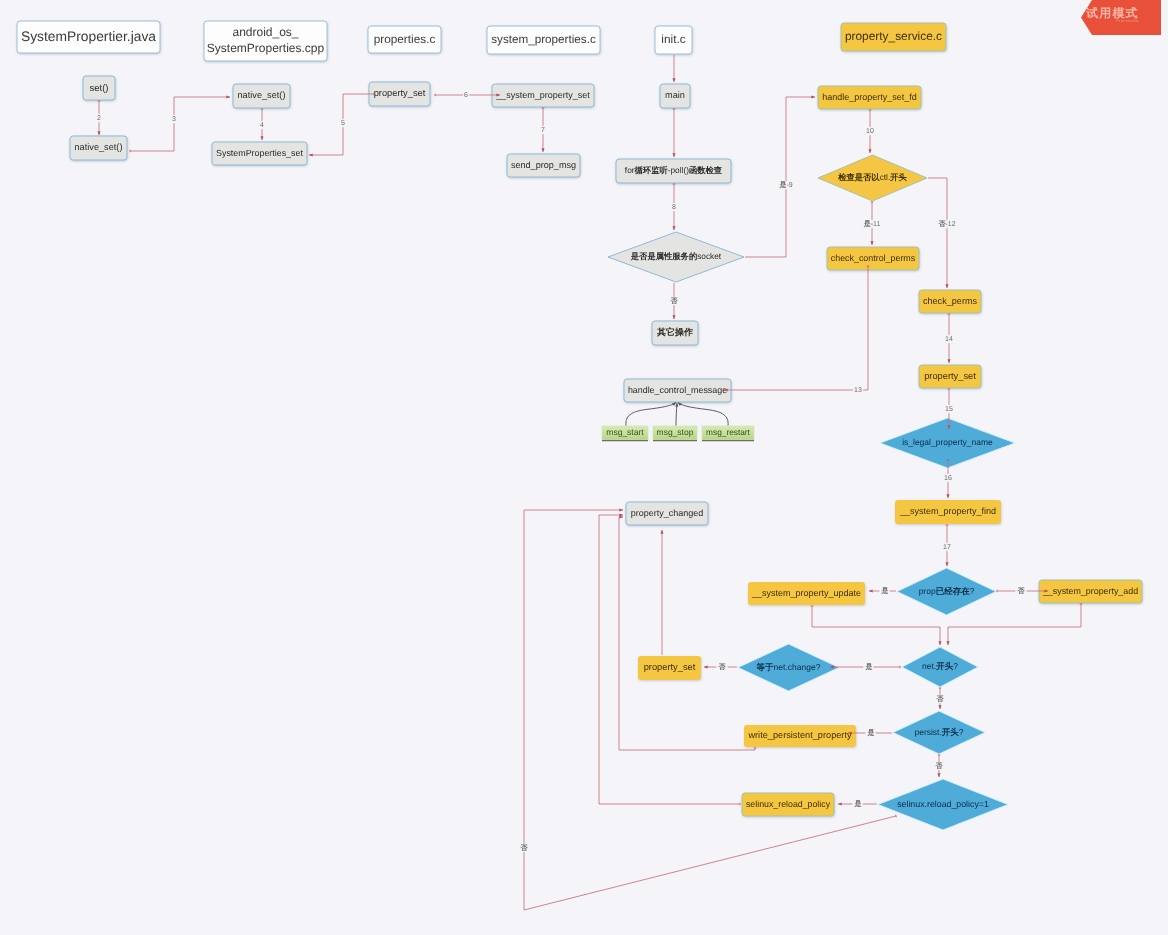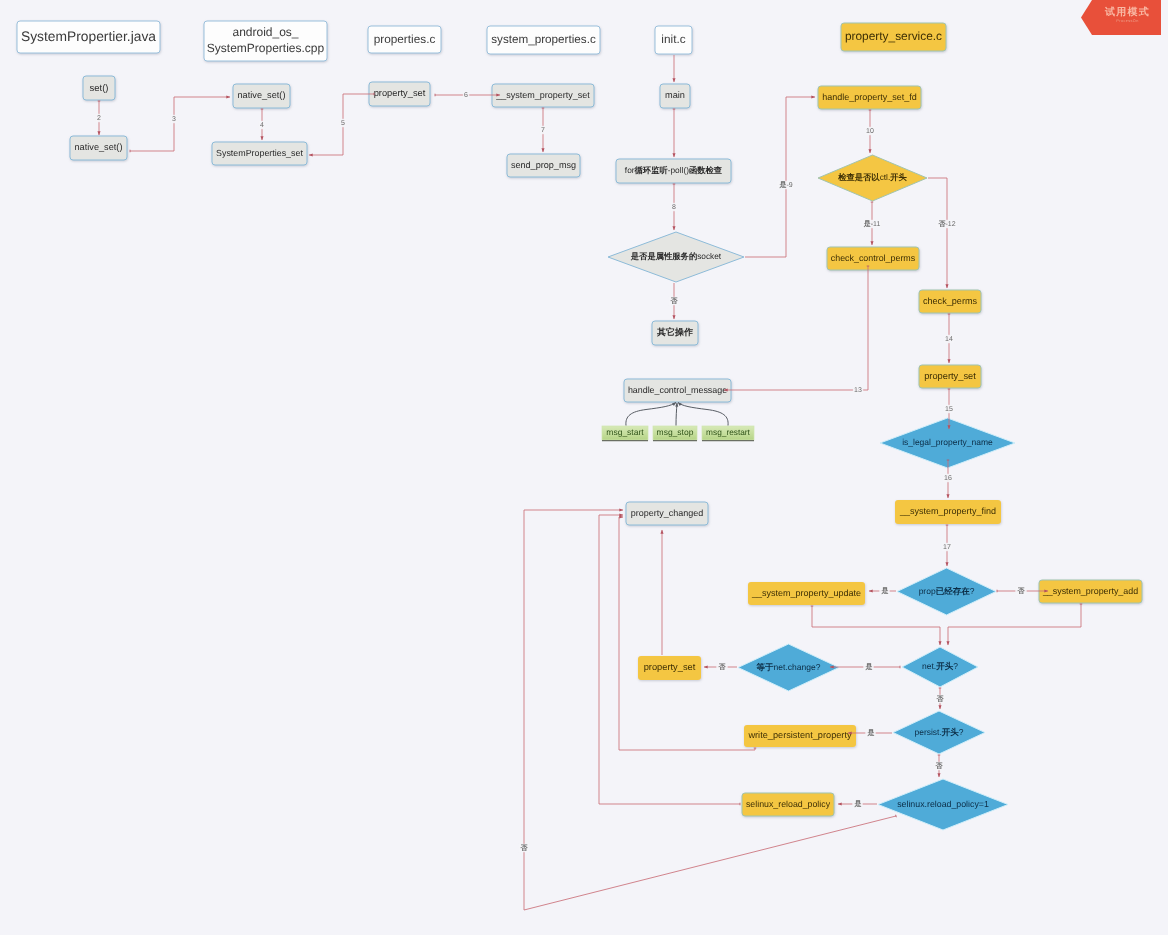--- a/index.html
+++ b/index.html
@@ -5,22 +5,22 @@
 <style>
   html,body{margin:0;padding:0;-webkit-font-smoothing:antialiased;}
   *{-webkit-font-smoothing:antialiased;text-rendering:geometricPrecision;}
   body{width:1168px;height:935px;background:#f4f4f9;overflow:hidden;
        font-family:"Liberation Sans","DejaVu Sans",sans-serif;}
   #canvas{position:relative;width:1168px;height:935px;background:#f4f4f9;}
   svg#flow{position:absolute;left:0;top:0;width:1168px;height:935px;display:block;}
   .nodetext{dominant-baseline:middle;text-anchor:middle;}
   .edgelabel{font-size:7px;fill:#6b6b6b;text-anchor:middle;dominant-baseline:middle;}
   #ribbon{position:absolute;left:1081px;top:0;width:80px;height:35px;}
-  #ribbon .rtitle{position:absolute;left:13px;top:5px;width:67px;text-align:center;
-     color:#f9b9a5;font-size:10px;font-weight:bold;letter-spacing:1.2px;}
+  #ribbon .rtitle{position:absolute;left:5px;top:5px;width:67px;text-align:left;
+     color:#f9b9a5;font-size:12px;font-weight:bold;letter-spacing:1.2px;}
   #ribbon .rsub{position:absolute;left:13px;top:19px;width:67px;text-align:center;
      color:#ee9d88;font-size:3.8px;letter-spacing:.4px;}
 </style>
 </head>
 <body>
 
 <div id="canvas">
   <svg id="flow" viewBox="0 0 1168 935">
     <defs>
       <marker id="arw" viewBox="0 0 10 10" refX="8.8" refY="5" markerWidth="4.6" markerHeight="4.6" orient="auto-start-reverse" markerUnits="userSpaceOnUse">

